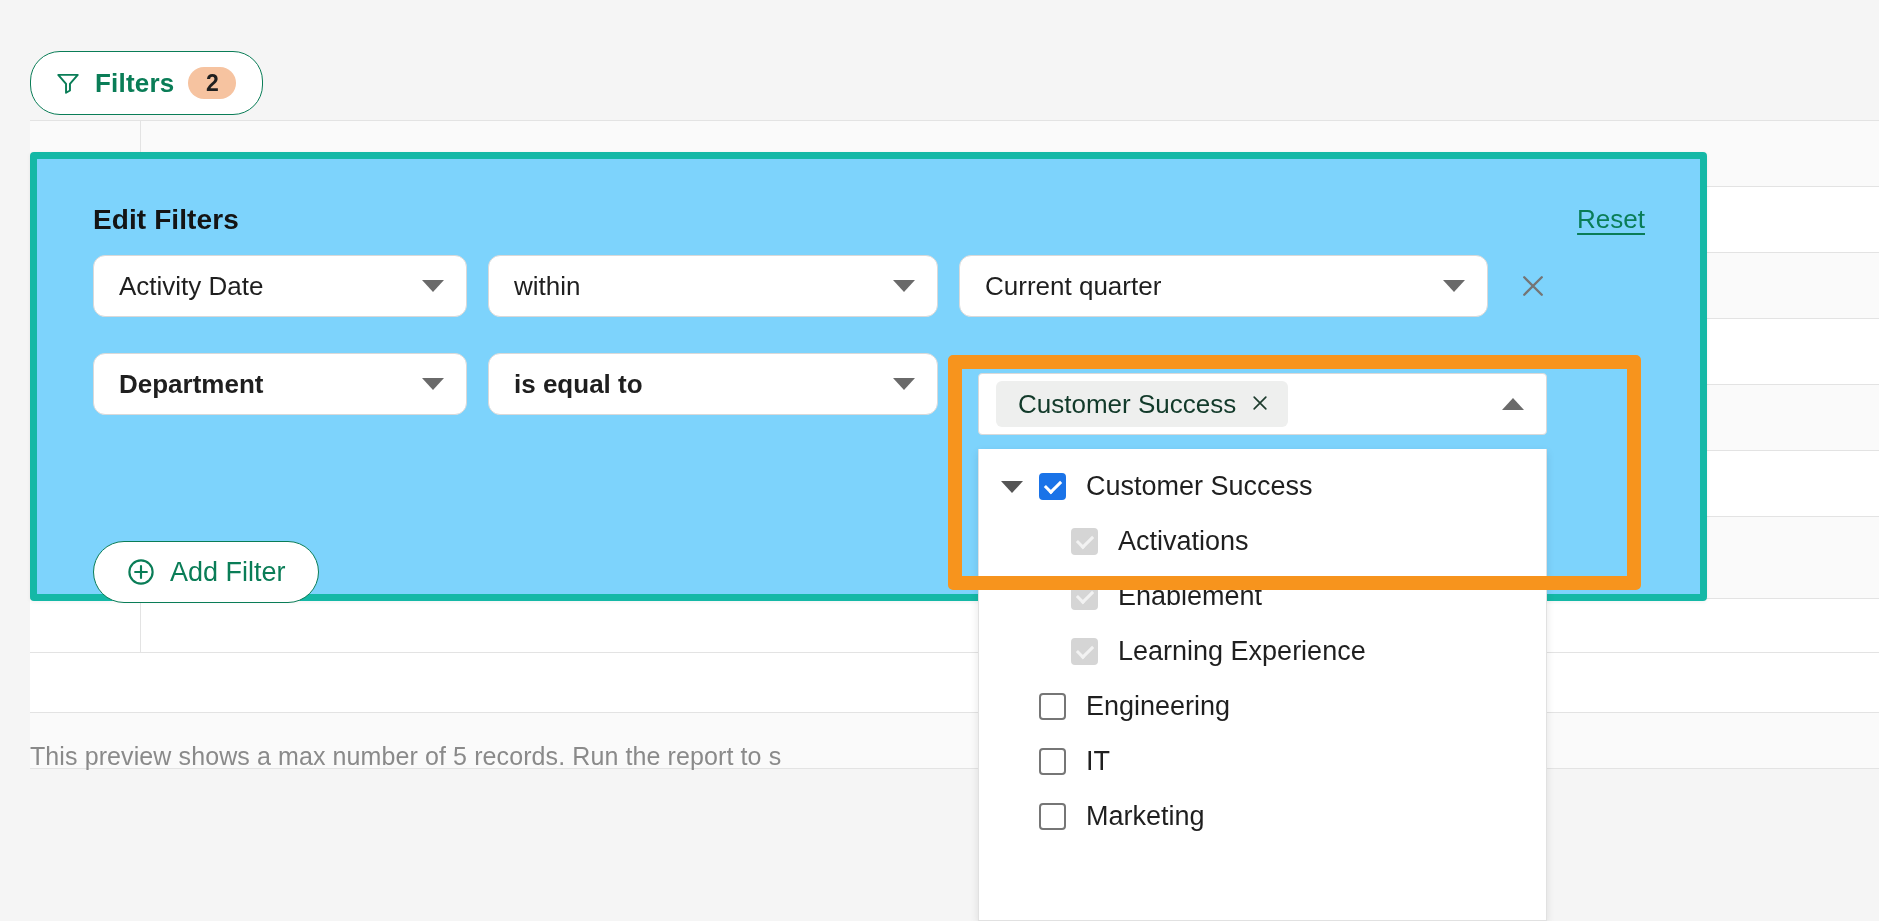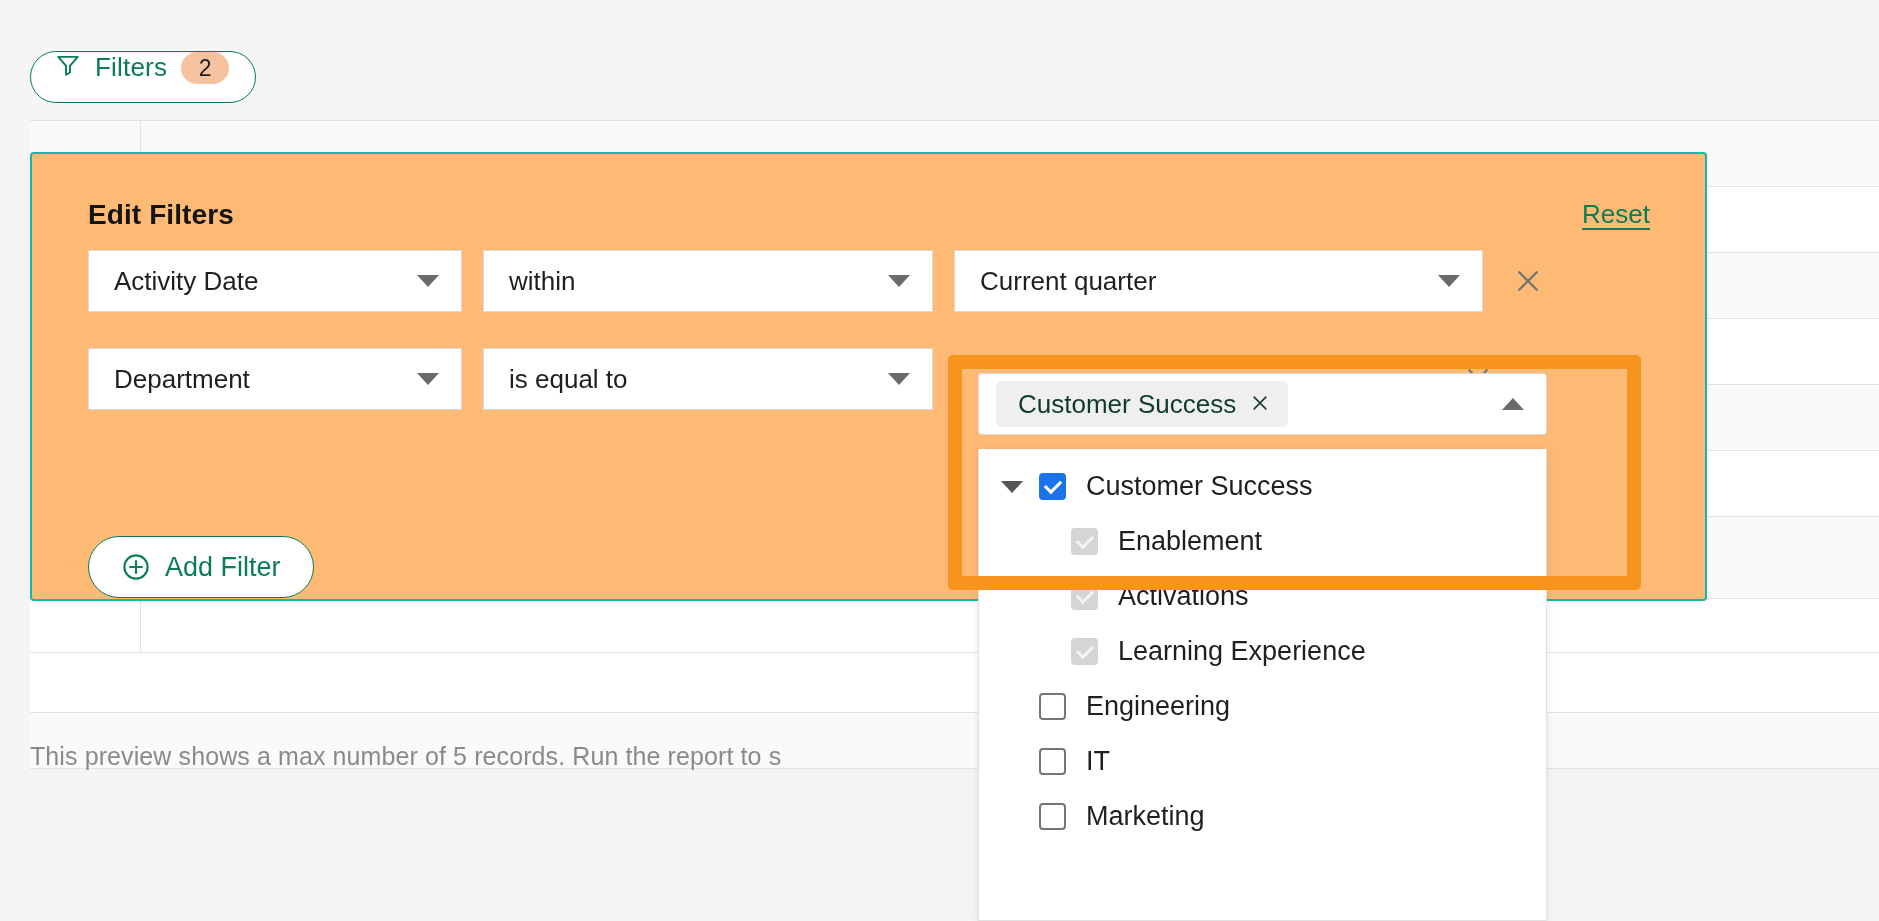--- a/index.html
+++ b/index.html
@@ -60,30 +60,31 @@
     color: #8a8a8a;
     letter-spacing: .1px;
     white-space: nowrap;
   }
 
   
   #filters-button {
     position: absolute;
     left: 30px;
     top: 51px;
-    height: 52px;
-    box-sizing: border-box;
-    display: flex;
-    align-items: flex-start;
+    height: 64px;
+    box-sizing: border-box;
+    display: flex;
+    align-items: center;
     gap: 14px;
     padding: 0 26px 0 24px;
     background: #ffffff;
     border: 1.6px solid #0a7d57;
     border-radius: 30px;
     cursor: pointer;
+    font-weight: bold;
   }
   #filters-button .label {
     font-size: 26px;
     color: #0a7d57;
     letter-spacing: .2px;
   }
   .badge {
     background: #f6c3a0;
     color: #1f1f1f;
     border-radius: 20px;
@@ -96,22 +97,22 @@
     font-size: 23px;
   }
 
   
   #filters-panel {
     position: absolute;
     left: 30px;
     top: 152px;
     width: 1677px;
     height: 449px;
-    background: #fdba74;
-    border: 2px solid #14b8a6;
+    background: #7dd3fc;
+    border: 7px solid #14b8a6;
     border-radius: 4px;
     box-sizing: border-box;
     box-shadow: 0 1px 4px rgba(0,0,0,.06);
   }
   #panel-title {
     position: absolute;
     left: 56px;
     top: 45px;
     font-size: 28px;
     font-weight: bold;
@@ -135,21 +136,21 @@
     display: flex;
     align-items: center;
     gap: 0;
   }
   .select-box {
     position: relative;
     height: 62px;
     box-sizing: border-box;
     background: #ffffff;
     border: 1px solid #d9d9d9;
-    border-radius: 0;
+    border-radius: 12px;
     display: flex;
     align-items: center;
     padding: 0 20px 0 25px;
     cursor: pointer;
   }
   .select-box .value {
     font-size: 26px;
     color: #1f1f1f;
     white-space: nowrap;
   }
@@ -362,21 +363,21 @@
       <span class="caret down"></span>
     </div>
     <div style="width:18px;"></div>
     <div class="remove-x">
       <svg width="30" height="30" viewBox="0 0 24 24" aria-hidden="true">
         <path d="M5 5 L19 19 M19 5 L5 19" stroke="#757575" stroke-width="1.9" stroke-linecap="round"></path>
       </svg>
     </div>
   </div>
 
-  <div class="filter-row" style="top:194px;">
+  <div class="filter-row" style="top:194px;font-weight:bold;">
     <div class="select-box w-field">
       <span class="value">Department</span>
       <span class="caret down"></span>
     </div>
     <div class="gap-sm"></div>
     <div class="select-box w-op">
       <span class="value">is equal to</span>
       <span class="caret down"></span>
     </div>
     <div class="gap-sm"></div>
@@ -417,28 +418,28 @@
   <div class="opt">
     <span class="tri"></span>
     <span class="cb checked"></span>
     <span class="opt-label">Customer Success</span>
   </div>
 
   <div class="opt">
     <span class="tri-spacer"></span>
       <span class="child-indent"></span>
     <span class="cb disabled"></span>
-    <span class="opt-label">Enablement</span>
+    <span class="opt-label">Activations</span>
   </div>
 
   <div class="opt">
     <span class="tri-spacer"></span>
       <span class="child-indent"></span>
     <span class="cb disabled"></span>
-    <span class="opt-label">Activations</span>
+    <span class="opt-label">Enablement</span>
   </div>
 
   <div class="opt">
     <span class="tri-spacer"></span>
       <span class="child-indent"></span>
     <span class="cb disabled"></span>
     <span class="opt-label">Learning Experience</span>
   </div>
 
 

